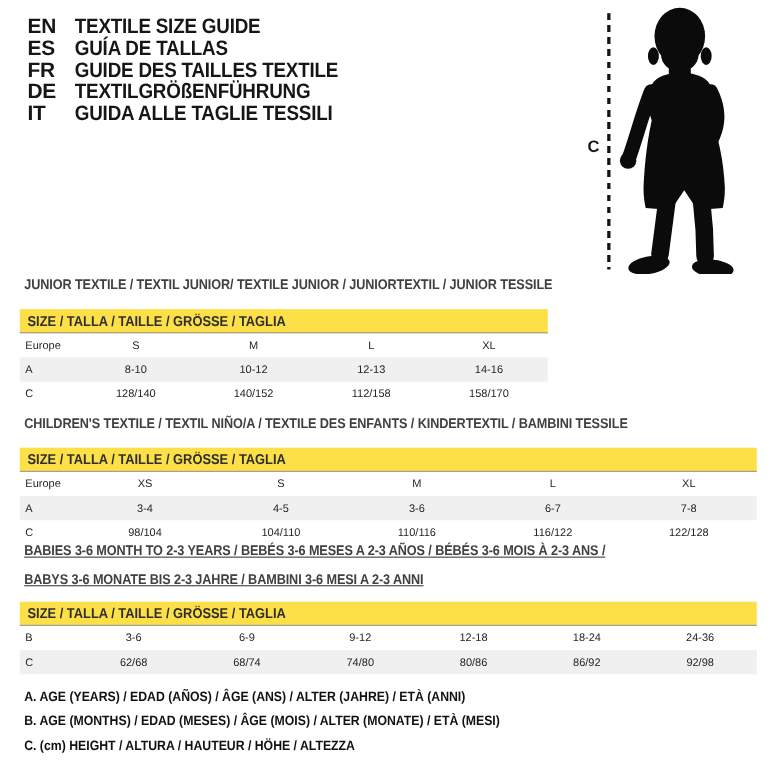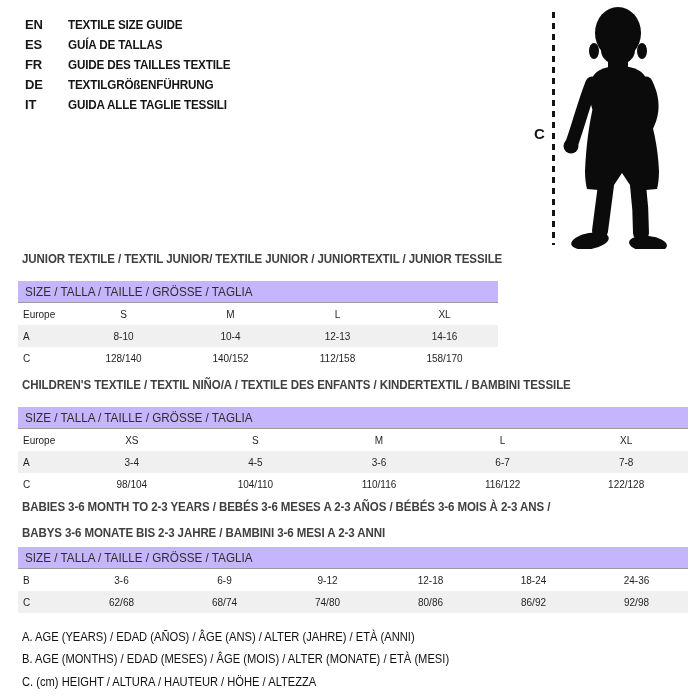--- a/index.html
+++ b/index.html
@@ -5,51 +5,51 @@
   html,body { margin:0; padding:0; background:#ffffff; }
   .page {
     position:relative; width:700px; height:700px; overflow:hidden;
     background:#ffffff; color:#161616;
     font-family:"Liberation Sans","DejaVu Sans",sans-serif;
   }
   .cond { display:inline-block; transform:scaleX(0.9); transform-origin:0 50%; white-space:nowrap; }
 
   
   .lang-block { position:absolute; left:25px; top:15px; }
-  .lang-row { display:flex; height:19.8px; align-items:center; font-weight:bold; font-size:13px; letter-spacing:-0.2px; }
+  .lang-row { display:flex; height:19.8px; align-items:center; font-weight:bold; font-size:19px; letter-spacing:-0.2px; }
   .lang-code { width:43px; flex:none; }
 
   
   .measure-line { position:absolute; left:552px; top:12px; width:3px; height:233px;
     background:repeating-linear-gradient(to bottom,#141414 0 6px,transparent 6px 11px); }
   .measure-label { position:absolute; left:534px; top:125px; font-size:15px; font-weight:bold; }
   .silhouette { position:absolute; left:562px; top:5px; }
 
   
   .section-title { position:absolute; left:22px; font-weight:bold; font-size:12.8px; letter-spacing:-0.1px; color:#404040; }
   .title-junior { top:251px; }
   .title-children { top:377px; }
   .title-babies { top:493px; }
-  .title-babies .t-line { height:26px; display:flex; align-items:center; }
+  .title-babies .t-line { height:26px; display:flex; align-items:flex-start;text-decoration:underline; }
 
   
   .size-table { position:absolute; left:18px; }
   .tbl-junior { top:281px; width:480px; }
   .tbl-children { top:407px; width:670px; }
   .tbl-babies { top:547px; width:670px; }
-  .tbl-header { box-sizing:border-box; height:22px; background:#c4b5fd; border-bottom:1px solid #9a9a9a;
-    display:flex; align-items:center; padding-left:7px; font-size:13px; font-weight:normal; color:#2e2e2e; }
+  .tbl-header { box-sizing:border-box; height:22px; background:#fde047; border-bottom:1px solid #9a9a9a;
+    display:flex; align-items:center; padding-left:7px; font-size:13px; font-weight:bold; color:#2e2e2e; }
   .tbl-row { display:flex; height:22px; align-items:center; font-size:10px; color:#1f1f1f; }
   .tbl-row.shaded { background:#f0f0f0; }
   .cell-label { box-sizing:border-box; width:52px; flex:none; padding-left:5px; text-align:left; }
   .cell-val { flex:1; text-align:center; }
 
   
   .legend { position:absolute; left:22px; top:626px; }
-  .legend-line { height:22.3px; display:flex; align-items:center; font-weight:normal; font-size:12.4px; color:#111; }
+  .legend-line { height:22.3px; display:flex; font-weight:bold; font-size:12.4px; color:#111; }
 </style>
 </head>
 <body>
 
 <div class="page">
 
   <div class="lang-block">
     <div class="lang-row">
       <span class="lang-code">EN</span>
       <span class="cond">TEXTILE SIZE GUIDE</span>
@@ -103,21 +103,21 @@
     <div class="tbl-row">
       <span class="cell-label">Europe</span>
       <span class="cell-val">S</span>
       <span class="cell-val">M</span>
       <span class="cell-val">L</span>
       <span class="cell-val">XL</span>
     </div>
     <div class="tbl-row shaded">
       <span class="cell-label">A</span>
       <span class="cell-val">8-10</span>
-      <span class="cell-val">10-4</span>
+      <span class="cell-val">10-12</span>
       <span class="cell-val">12-13</span>
       <span class="cell-val">14-16</span>
     </div>
     <div class="tbl-row">
       <span class="cell-label">C</span>
       <span class="cell-val">128/140</span>
       <span class="cell-val">140/152</span>
       <span class="cell-val">112/158</span>
       <span class="cell-val">158/170</span>
     </div>

